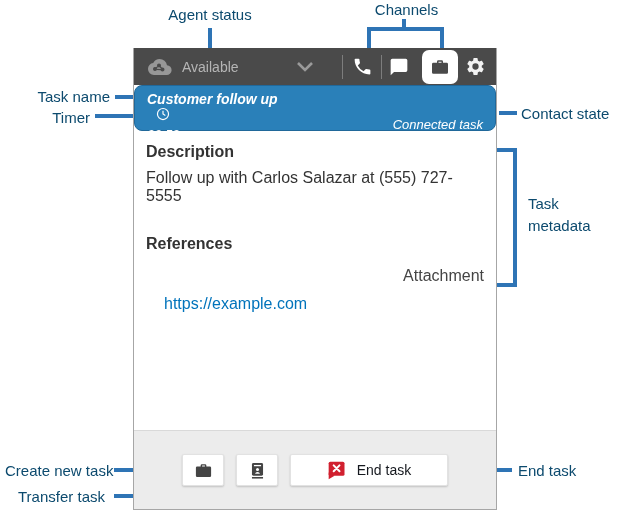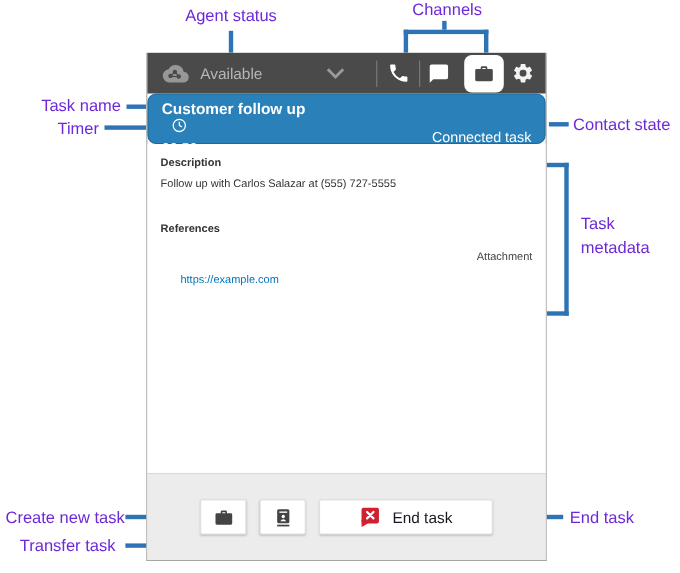--- a/index.html
+++ b/index.html
@@ -1,21 +1,21 @@
 <!DOCTYPE html>
 <html><head>
 <meta charset="utf-8">
 <style>
   * { margin:0; padding:0; box-sizing:border-box; }
   html,body { width:618px; height:521px; background:#ffffff; overflow:hidden;
     font-family:"Liberation Sans", sans-serif; }
   .stage { position:relative; width:618px; height:521px; background:#fff; }
 
   
-  .ann { position:absolute; font-size:15px; color:#6d28d9; white-space:nowrap; }
+  .ann { position:absolute; font-size:15px; color:#0c4a6e; white-space:nowrap; }
   .ann.wrap { white-space:normal; line-height:1.45; }
   .line { position:absolute; background:#2e74b5; }
   .bracket-ch { position:absolute; left:367px; top:27px; width:77px; height:21px;
     border-top:4px solid #2e74b5; border-left:4px solid #2e74b5; border-right:4px solid #2e74b5; }
   .bracket-meta { position:absolute; left:497px; top:148px; width:20px; height:139px;
     border-top:4px solid #2e74b5; border-bottom:4px solid #2e74b5; border-right:4px solid #2e74b5; }
   .elbow { position:absolute; left:114px; top:485px; width:147px; height:13px;
     border-bottom:4px solid #2e74b5; border-right:4px solid #2e74b5; }
 
   
@@ -27,26 +27,26 @@
   .hdr .status-txt { color:#b5b5b5; font-size:14px; margin-left:10px; }
   .spacer { flex:1; }
   .vdiv { width:1px; height:24px; background:#7d7d7d; }
   .icon-btn { background:none; border:none; display:flex; align-items:center; justify-content:center;
     width:30px; height:34px; cursor:pointer; }
   .tab-active { width:36px; height:34px; background:#ffffff; border-radius:7px;
     display:flex; align-items:center; justify-content:center; border:none; cursor:pointer; }
 
   .task-card { height:46px; background:#2a80b9; border:1px solid #20689a; border-radius:8px;
     color:#fff; padding:5px 12px 6px 12px; display:flex; flex-direction:column;
-    justify-content:space-between; flex:0 0 auto; }
+    justify-content:space-between; flex:0 0 auto;font-style:italic; }
   .task-name { font-size:14px; font-weight:bold; }
   .task-sub { display:flex; align-items:center; justify-content:space-between; font-size:13px; }
   .timer-wrap { display:flex; align-items:center; gap:6px;flex-direction:column; }
 
-  .bodyarea { flex:1 1 auto; background:#fff; padding:12px 12px 0 12px; color:#333; font-size:10px; }
+  .bodyarea { flex:1 1 auto; background:#fff; padding:12px 12px 0 12px; color:#333; font-size:16px; }
   .sec-h { font-weight:bold; margin-bottom:8px; }
   .desc-text { margin-bottom:30px; }
   .indent { margin-left:18px;text-align:right; }
   .ref-item { margin-top:14px; color:#444; }
   .ref-link { margin-top:10px; color:#0073bb; text-decoration:none; display:inline-block; cursor:pointer; }
 
   .ftr { flex:0 0 79px; background:#ececec; border-top:1px solid #d9d9d9;
     display:flex; align-items:center; padding-left:48px; gap:12px; }
   .fbtn { width:42px; height:32px; background:#fff; border:1px solid #e2e2e2; border-radius:2px;
     box-shadow:0 1px 2px rgba(0,0,0,.18); display:flex; align-items:center; justify-content:center; cursor:pointer; }

